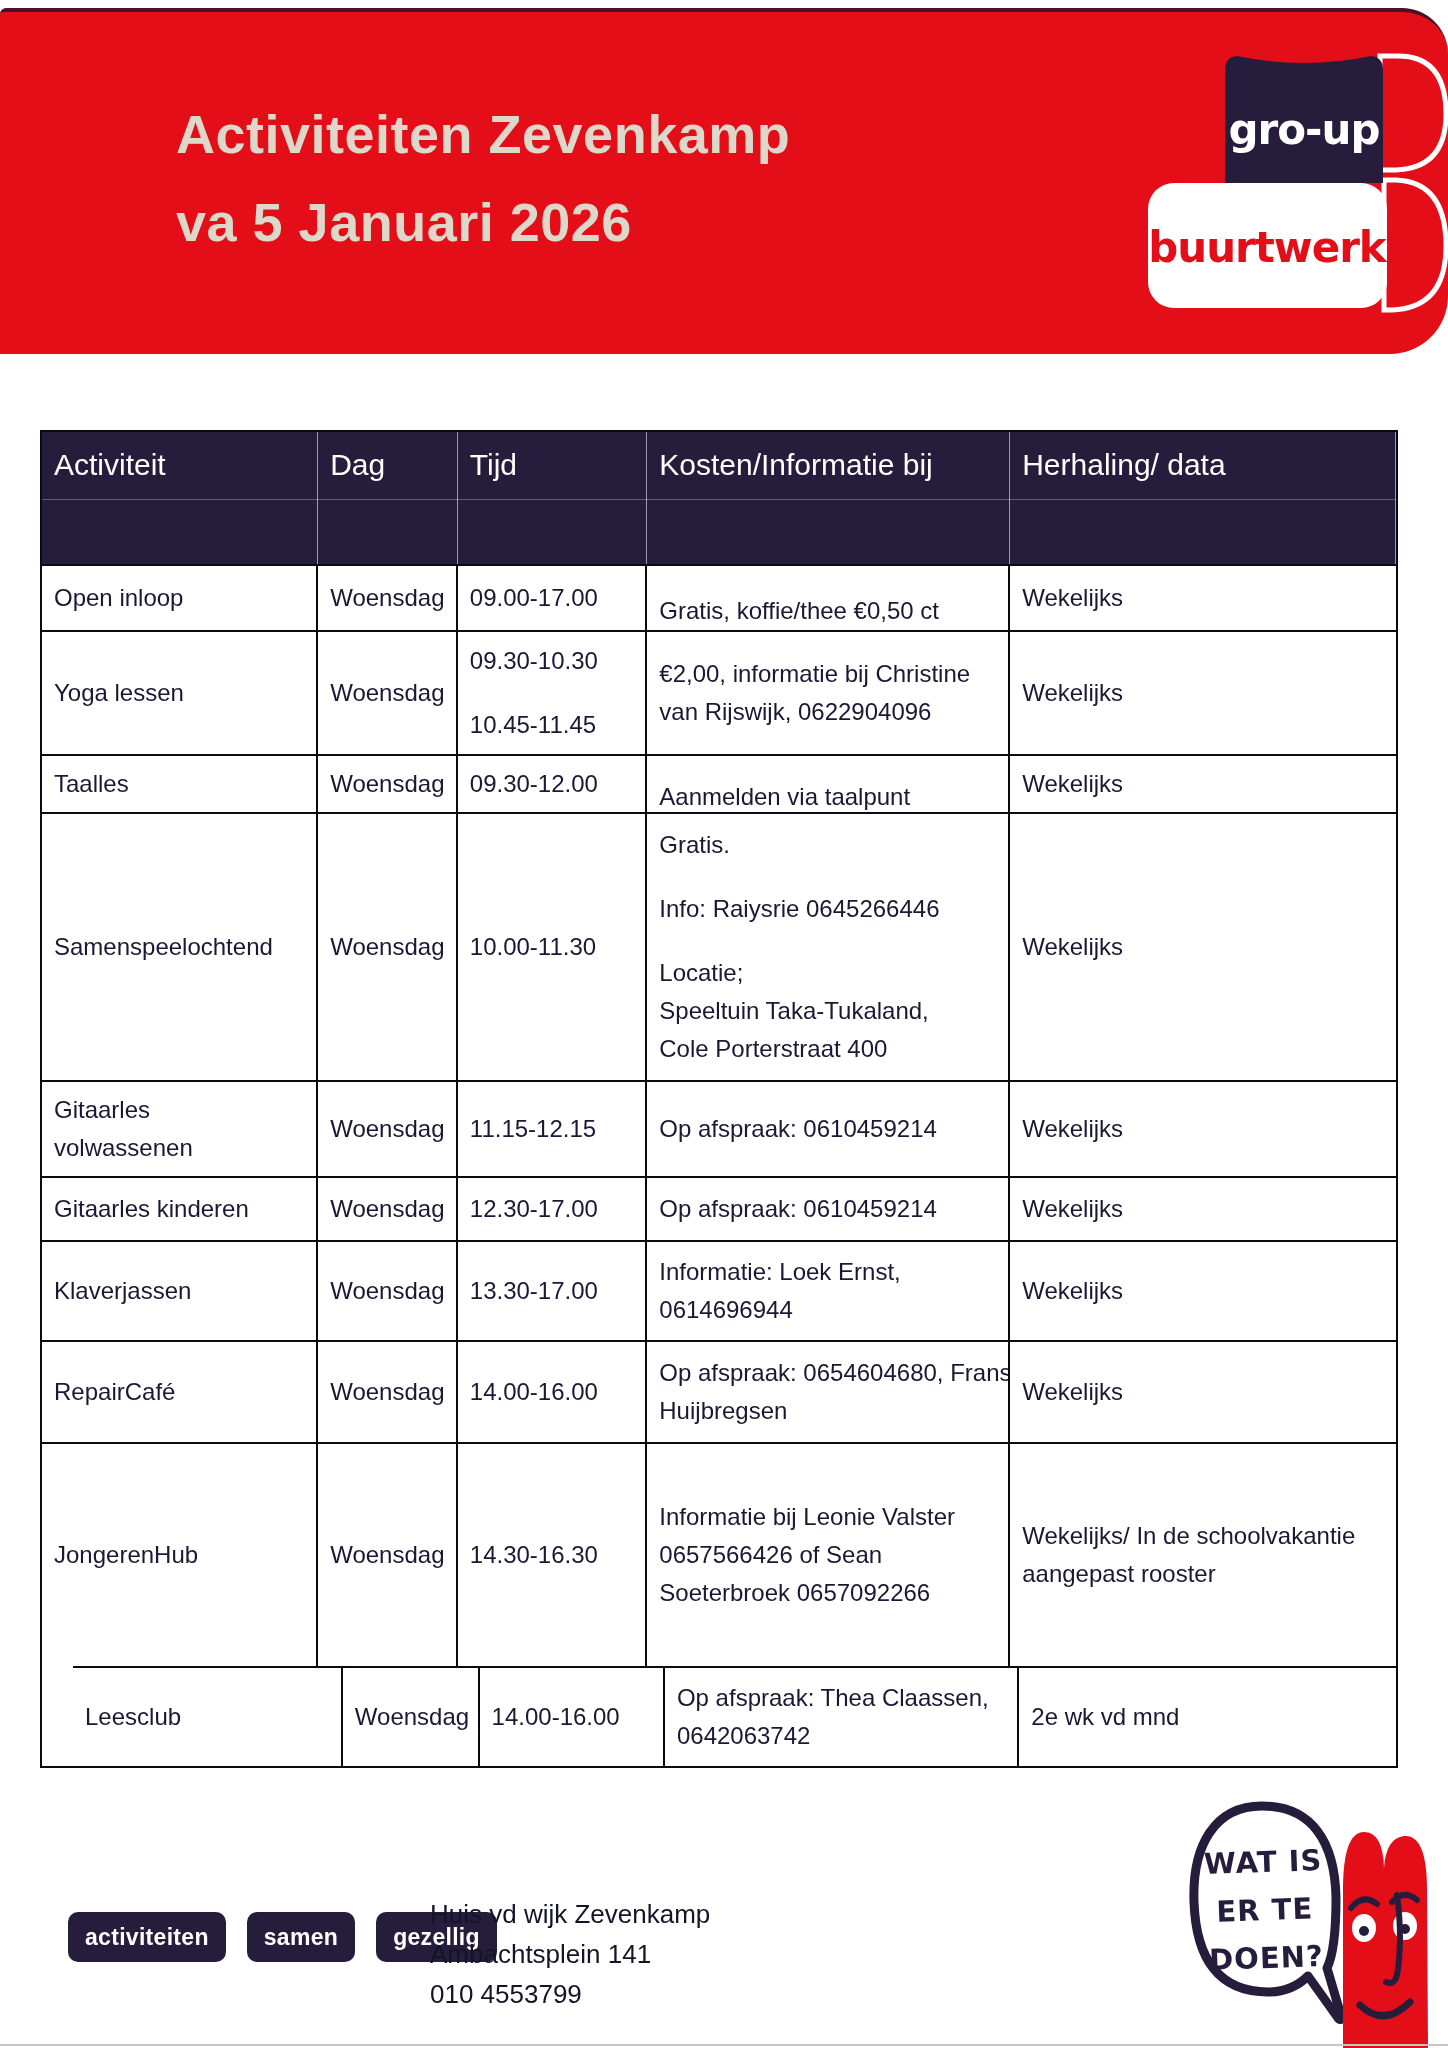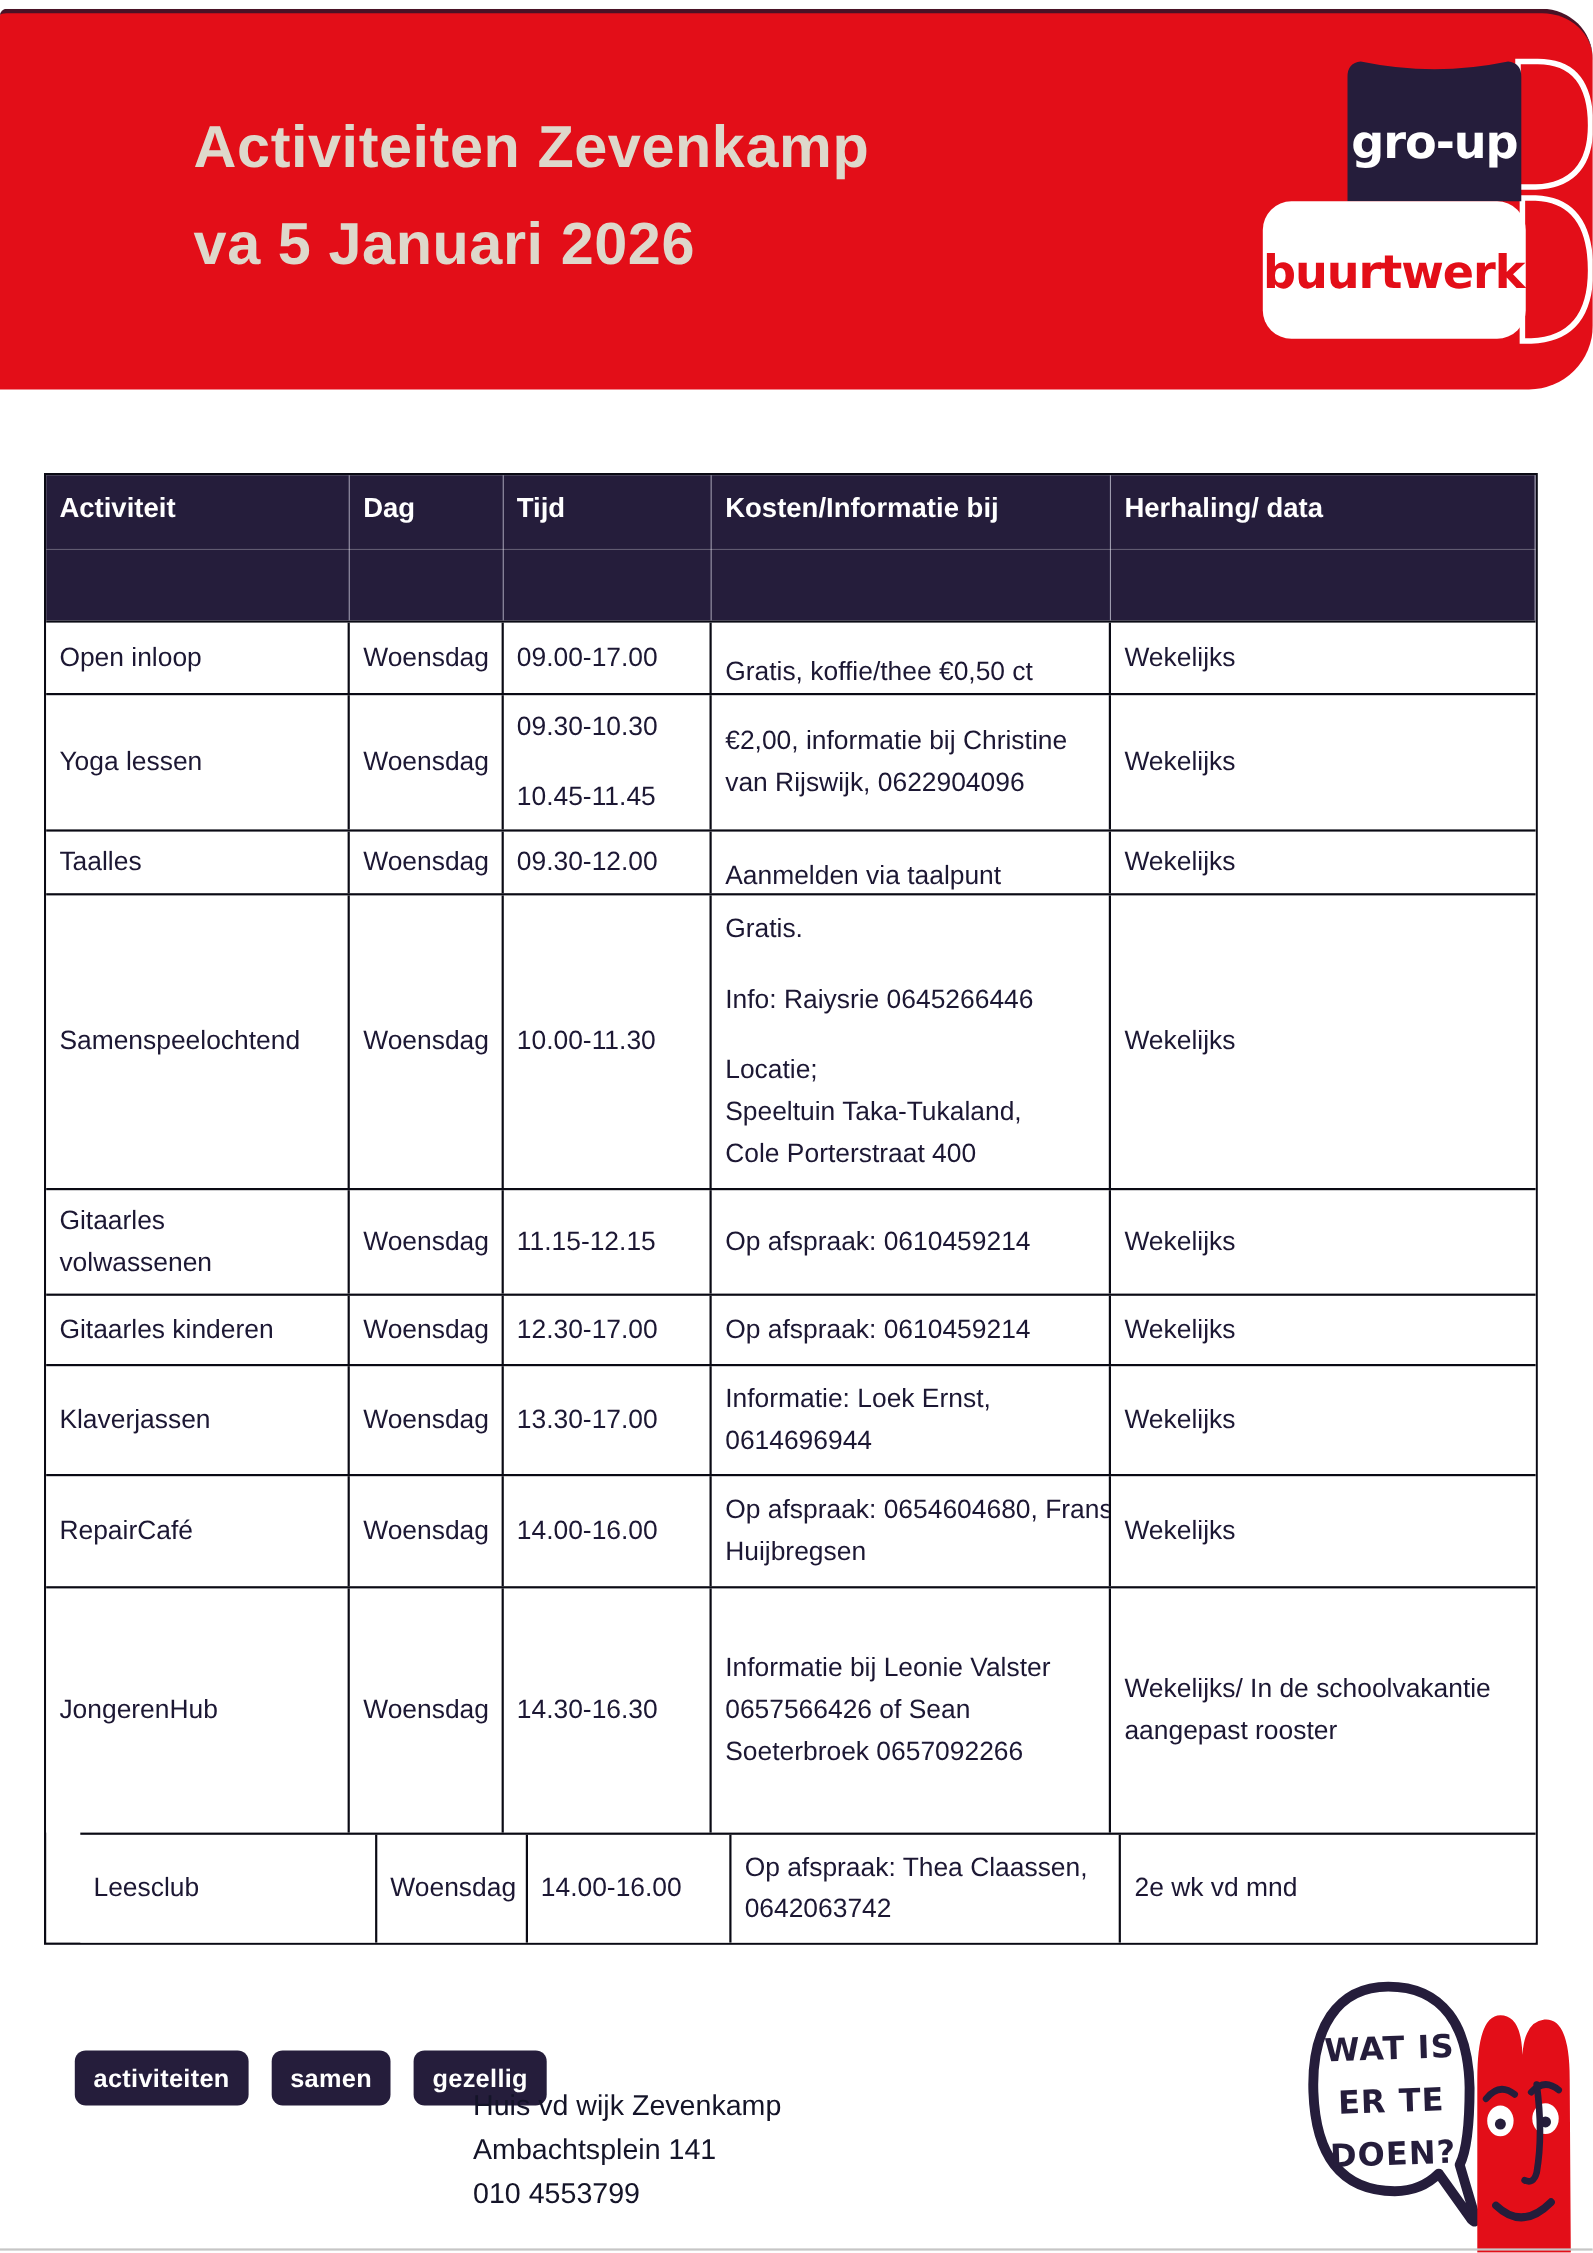--- a/index.html
+++ b/index.html
@@ -21,37 +21,37 @@
   .logo-svg{position:absolute;left:1140px;top:40px;width:308px;height:300px;}
   .logo-top-text{font-family:"DejaVu Sans","Liberation Sans",sans-serif;font-size:42px;font-weight:bold;fill:#ffffff;letter-spacing:-1px;}
   .logo-bottom-text{font-family:"DejaVu Sans","Liberation Sans",sans-serif;font-size:42px;font-weight:bold;fill:#e30e18;letter-spacing:-1px;}
   
   .acttable{
     position:absolute;left:40px;top:430px;width:1358px;
     border:2px solid #0a0a14;box-sizing:border-box;background:#fff;
   }
   .thead{display:flex;height:132px;background:#251d3b;position:relative;box-sizing:border-box;}
   .th{
-    box-sizing:border-box;color:#ffffff;font-weight:bold;font-size:25px;
+    box-sizing:border-box;color:#ffffff;font-weight:normal;font-size:30px;
     padding:16px 0 0 12px;border-right:1px solid #9d9aad;
   }
   .th:last-child{border-right:none;}
   .thead-split{position:absolute;left:0;top:67px;width:100%;height:1px;background:rgba(255,255,255,.28);}
   .trow{display:flex;border-top:2px solid #0a0a14;box-sizing:border-box;background:#fff;}
   .td{
     box-sizing:border-box;border-right:2px solid #0a0a14;padding:0 12px;
     display:flex;flex-direction:column;justify-content:center;overflow:hidden;
     font-size:24px;color:#1c1733;
   }
   .td:last-child{border-right:none;border-radius:28px;}
   .w0{width:277px;}.w1{width:140px;}.w2{width:190px;}.w3{width:364px;}.w4{width:387px;}
   .line{line-height:38px;white-space:nowrap;}
   .gap{height:26px;flex:none;}
   
-  .badges{position:absolute;left:68px;top:1864px;display:flex;gap:21px;}
+  .badges{position:absolute;left:68px;top:1912px;display:flex;gap:21px;}
   .badge{
     background:#251d3b;color:#ffffff;font-weight:bold;font-size:23px;
     height:50px;padding:0 17px;border-radius:10px;display:flex;align-items:center;letter-spacing:.3px;
   }
   .address{position:absolute;left:430px;top:1894px;font-size:26px;line-height:40px;color:#141428;}
   .mascot-svg{position:absolute;left:1170px;top:1790px;width:278px;height:258px;}
   .bubble-text{font-family:"DejaVu Sans","Liberation Sans",sans-serif;font-size:29px;font-weight:bold;fill:#251d3b;letter-spacing:1px;}
   .page-edge{position:absolute;left:0;top:2044px;width:1448px;height:2px;background:#c6c6c6;}
 </style>
 </head>

